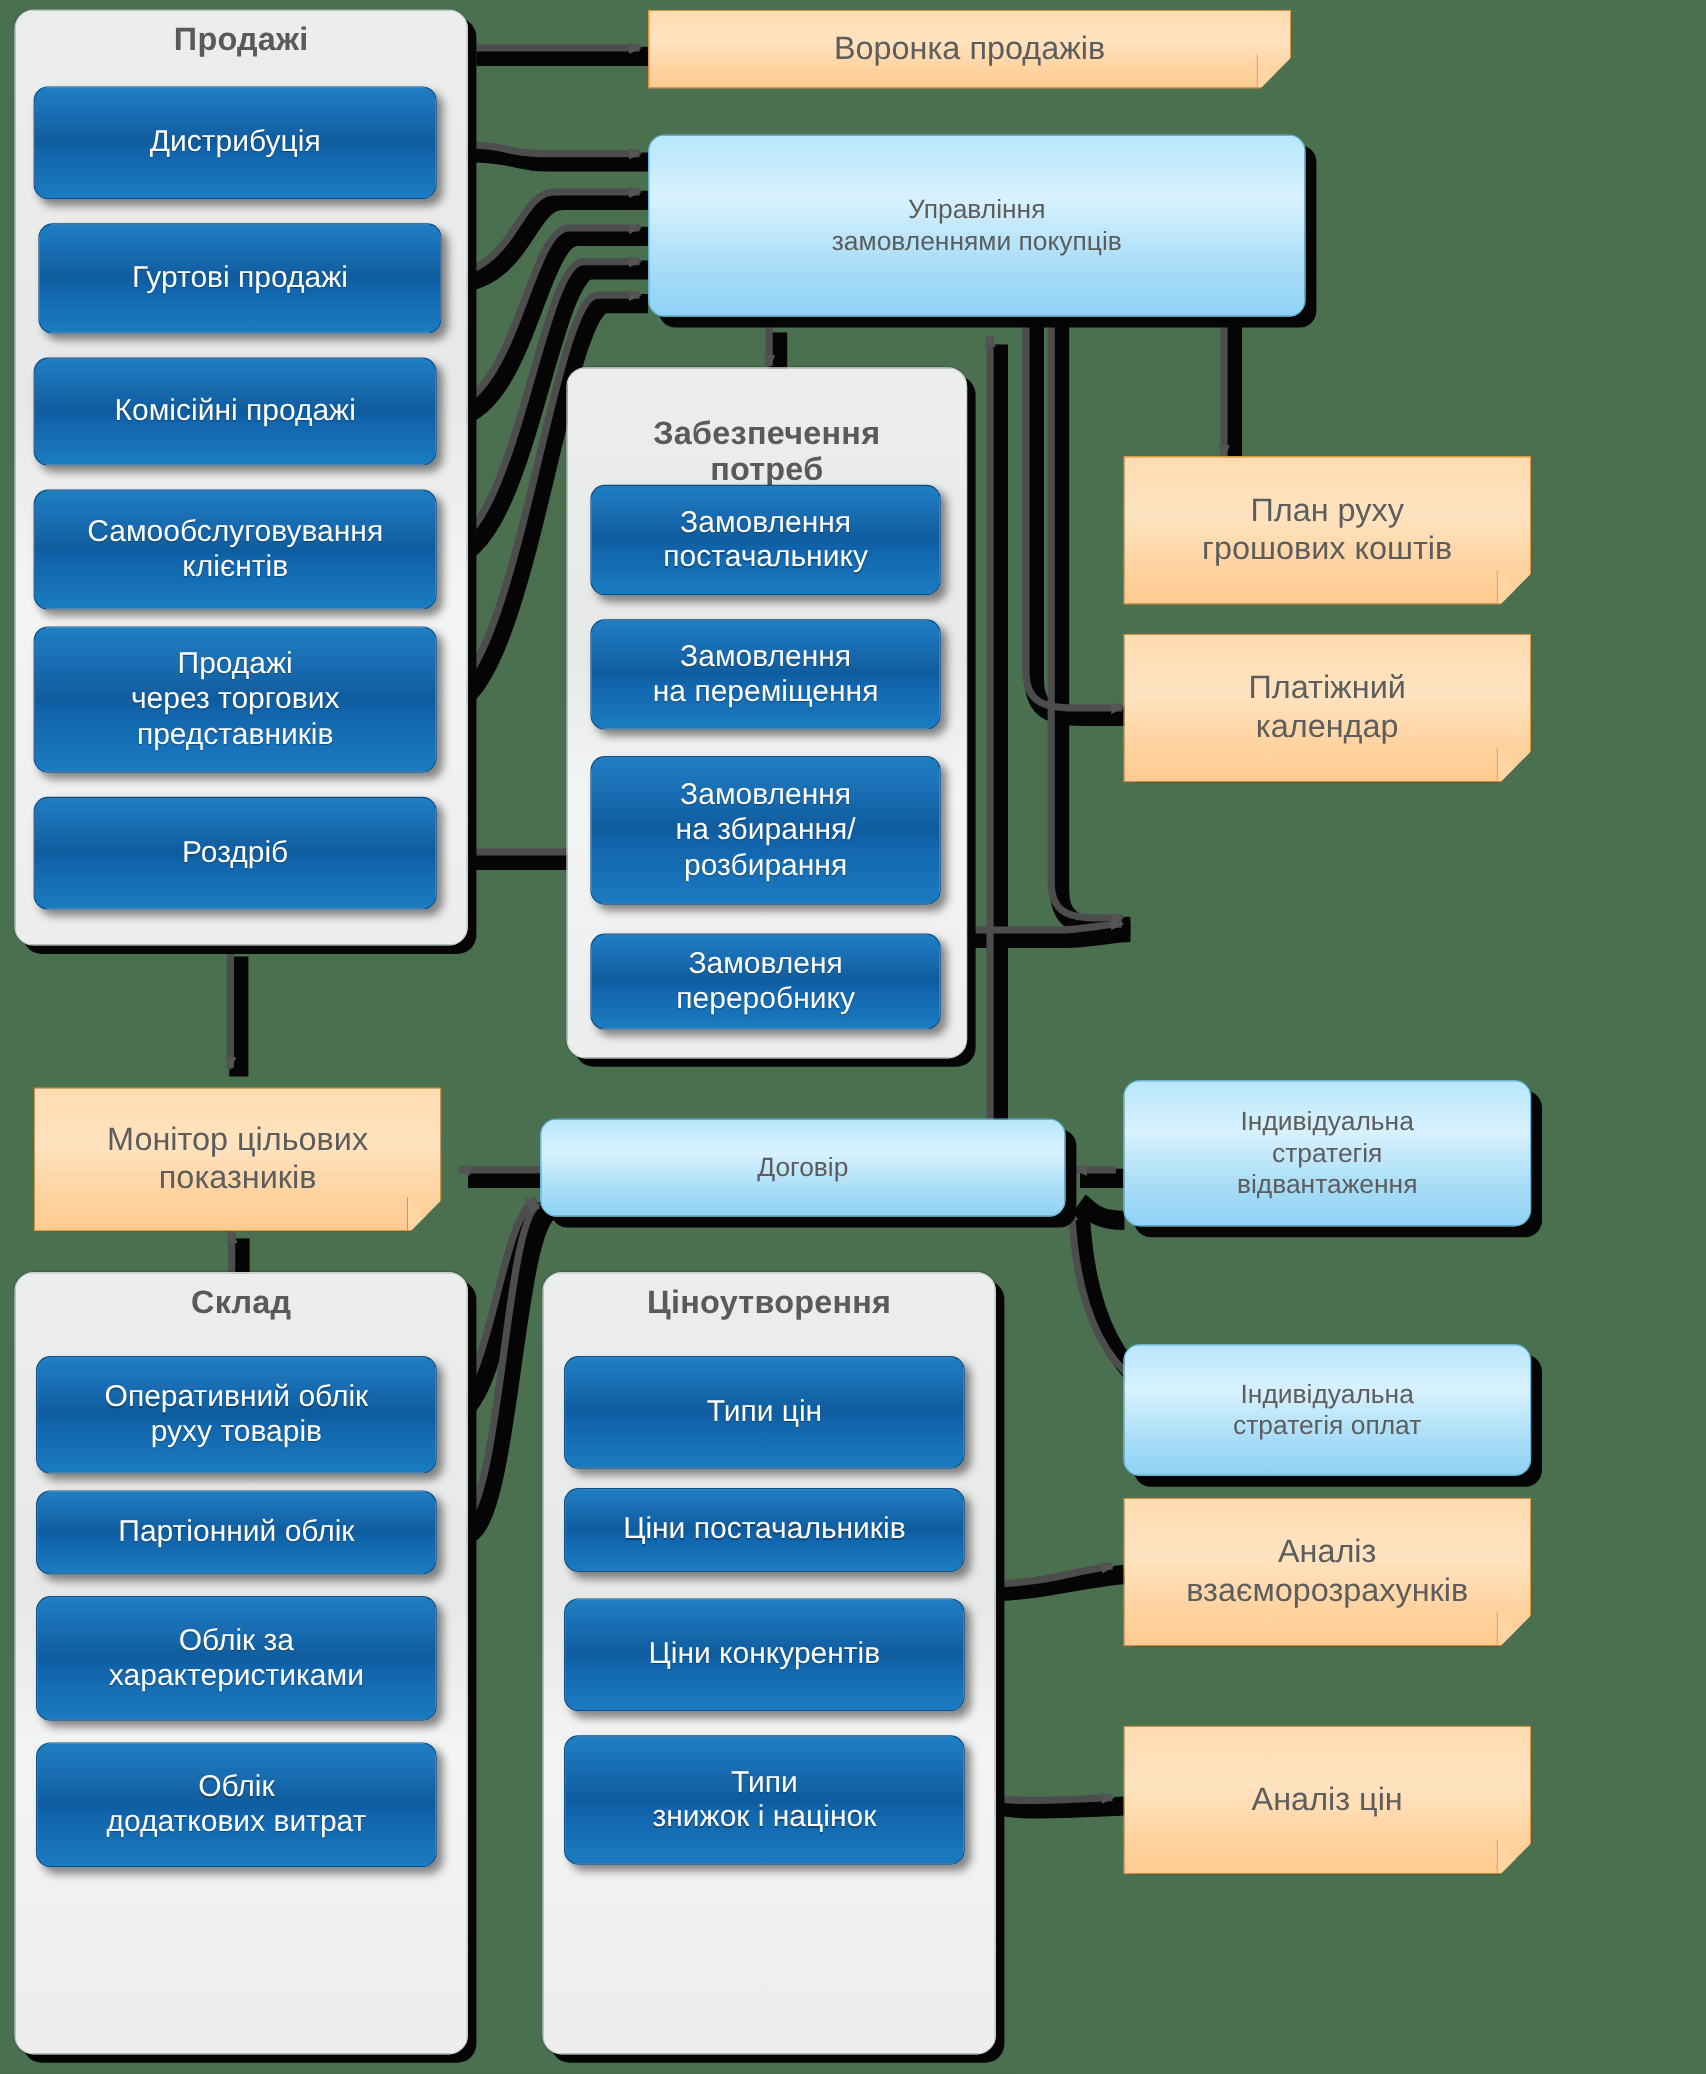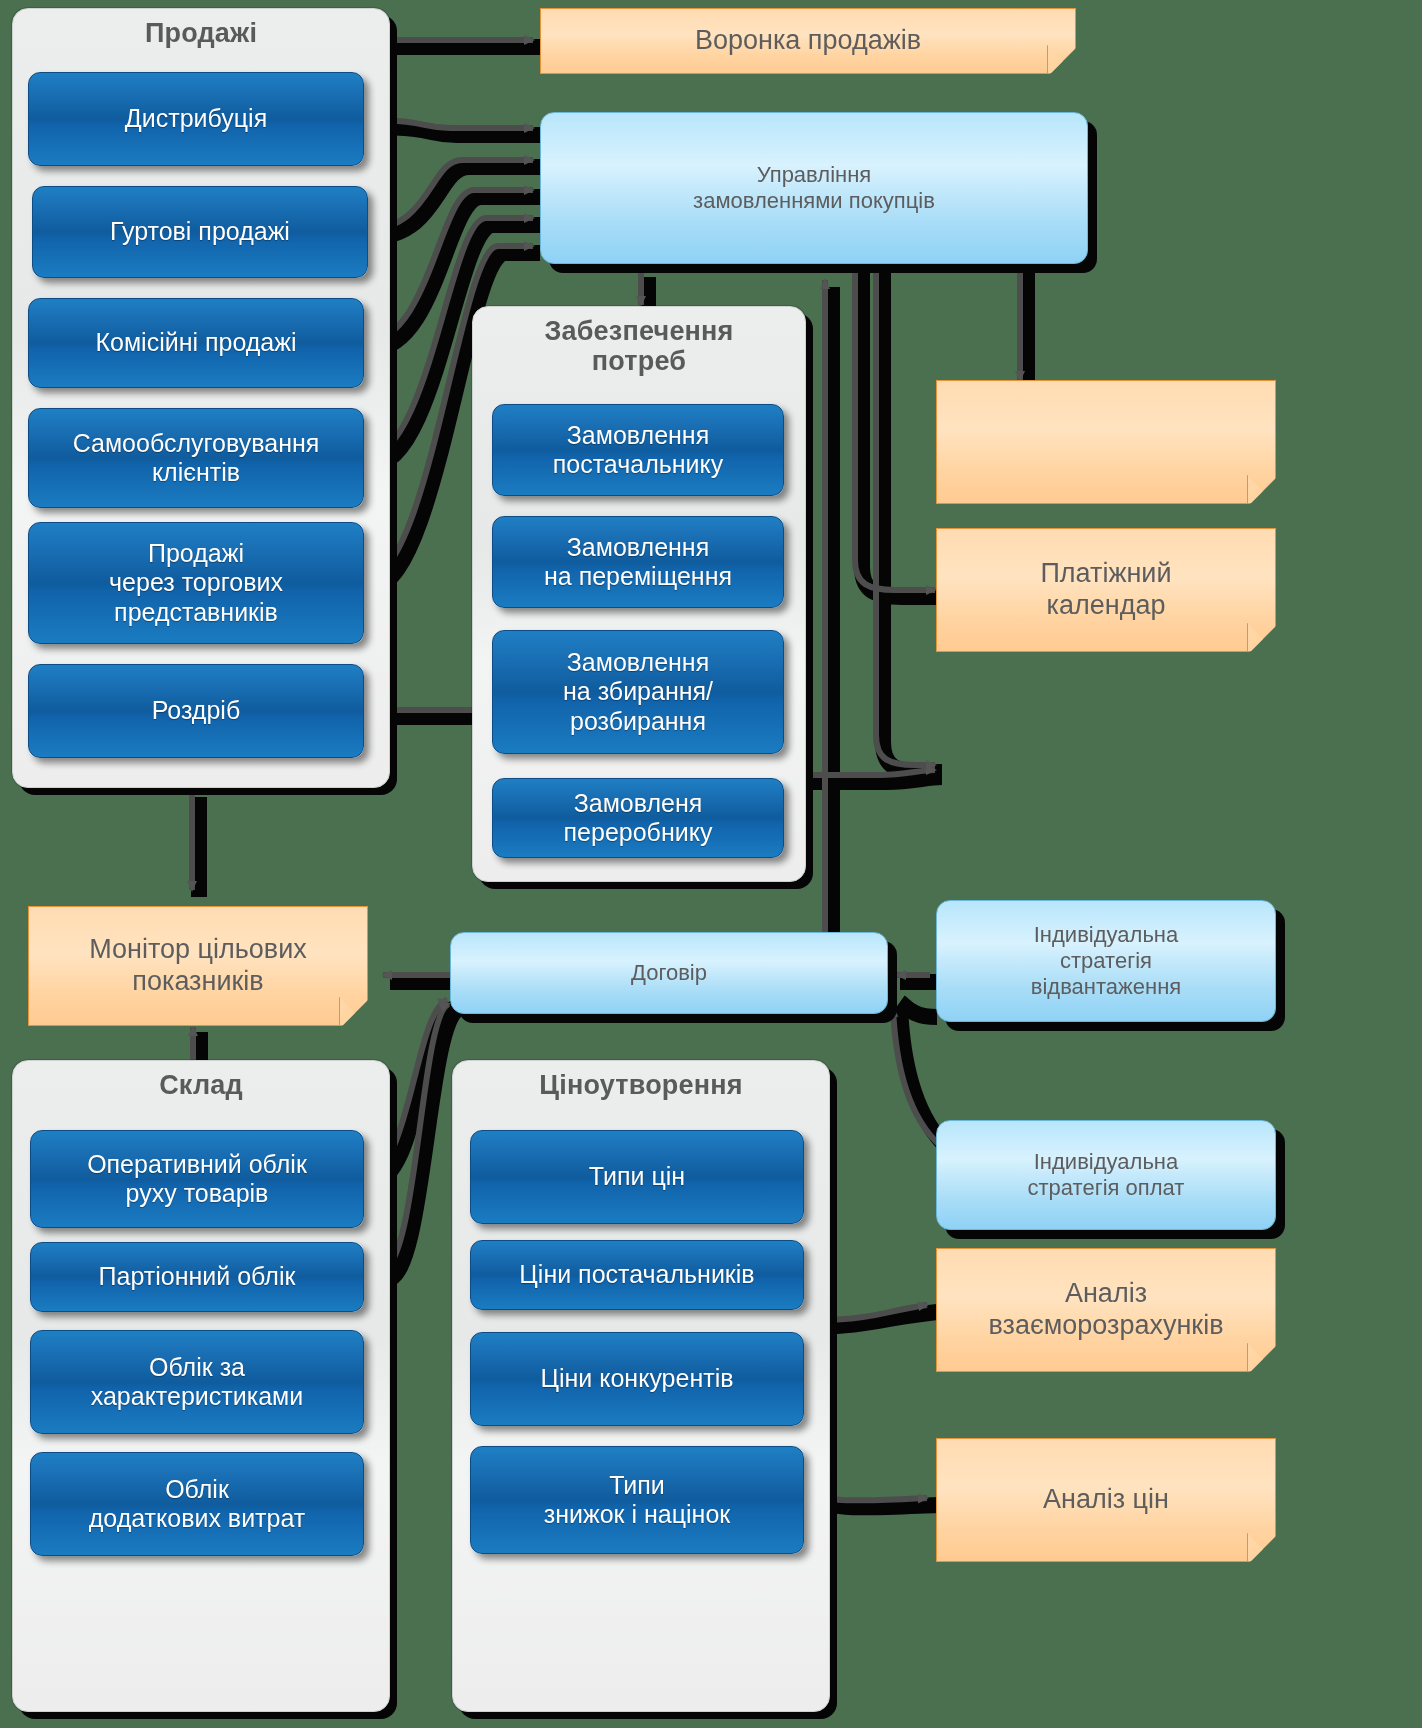--- a/index.html
+++ b/index.html
@@ -165,21 +165,21 @@
   <div class="node blue" style="left:28px;top:522px;width:336px;height:122px;">
     <span class="lbl" style="white-space: pre-line;">Продажі
 через торгових
 представників</span>
   </div>
   <div class="node blue" style="left:28px;top:664px;width:336px;height:94px;">
     <span class="lbl" style="white-space: pre-line;">Роздріб</span>
   </div>
 
   <div class="group" style="left:472px;top:306px;width:334px;height:576px;">
-    <div class="group-title" style="white-space:pre-line;">Забезпечення
+    <div class="group-title" style="white-space:pre-line;margin-top:30px;">Забезпечення
 потреб</div>
   </div>
   <div class="node blue" style="left:492px;top:404px;width:292px;height:92px;">
     <span class="lbl" style="white-space: pre-line;">Замовлення
 постачальнику</span>
   </div>
   <div class="node blue" style="left:492px;top:516px;width:292px;height:92px;">
     <span class="lbl" style="white-space: pre-line;">Замовлення
 на переміщення</span>
   </div>
@@ -197,20 +197,22 @@
     <span class="lbl" style="white-space: pre-line;">Воронка продажів</span>
     <span class="fold"></span>
   </div>
 
   <div class="node lightblue" style="left:540px;top:112px;width:548px;height:152px;">
     <span class="lbl" style="white-space: pre-line;">Управління
 замовленнями покупців</span>
   </div>
 
   <div class="node doc" style="left:936px;top:380px;width:340px;height:124px;">
+    <span class="lbl" style="white-space: pre-line;">План руху
+грошових коштів</span>
     <span class="fold"></span>
   </div>
   <div class="node doc" style="left:936px;top:528px;width:340px;height:124px;">
     <span class="lbl" style="white-space: pre-line;">Платіжний
 календар</span>
     <span class="fold"></span>
   </div>
 
   <div class="node doc" style="left:28px;top:906px;width:340px;height:120px;">
     <span class="lbl" style="white-space: pre-line;">Монітор цільових

